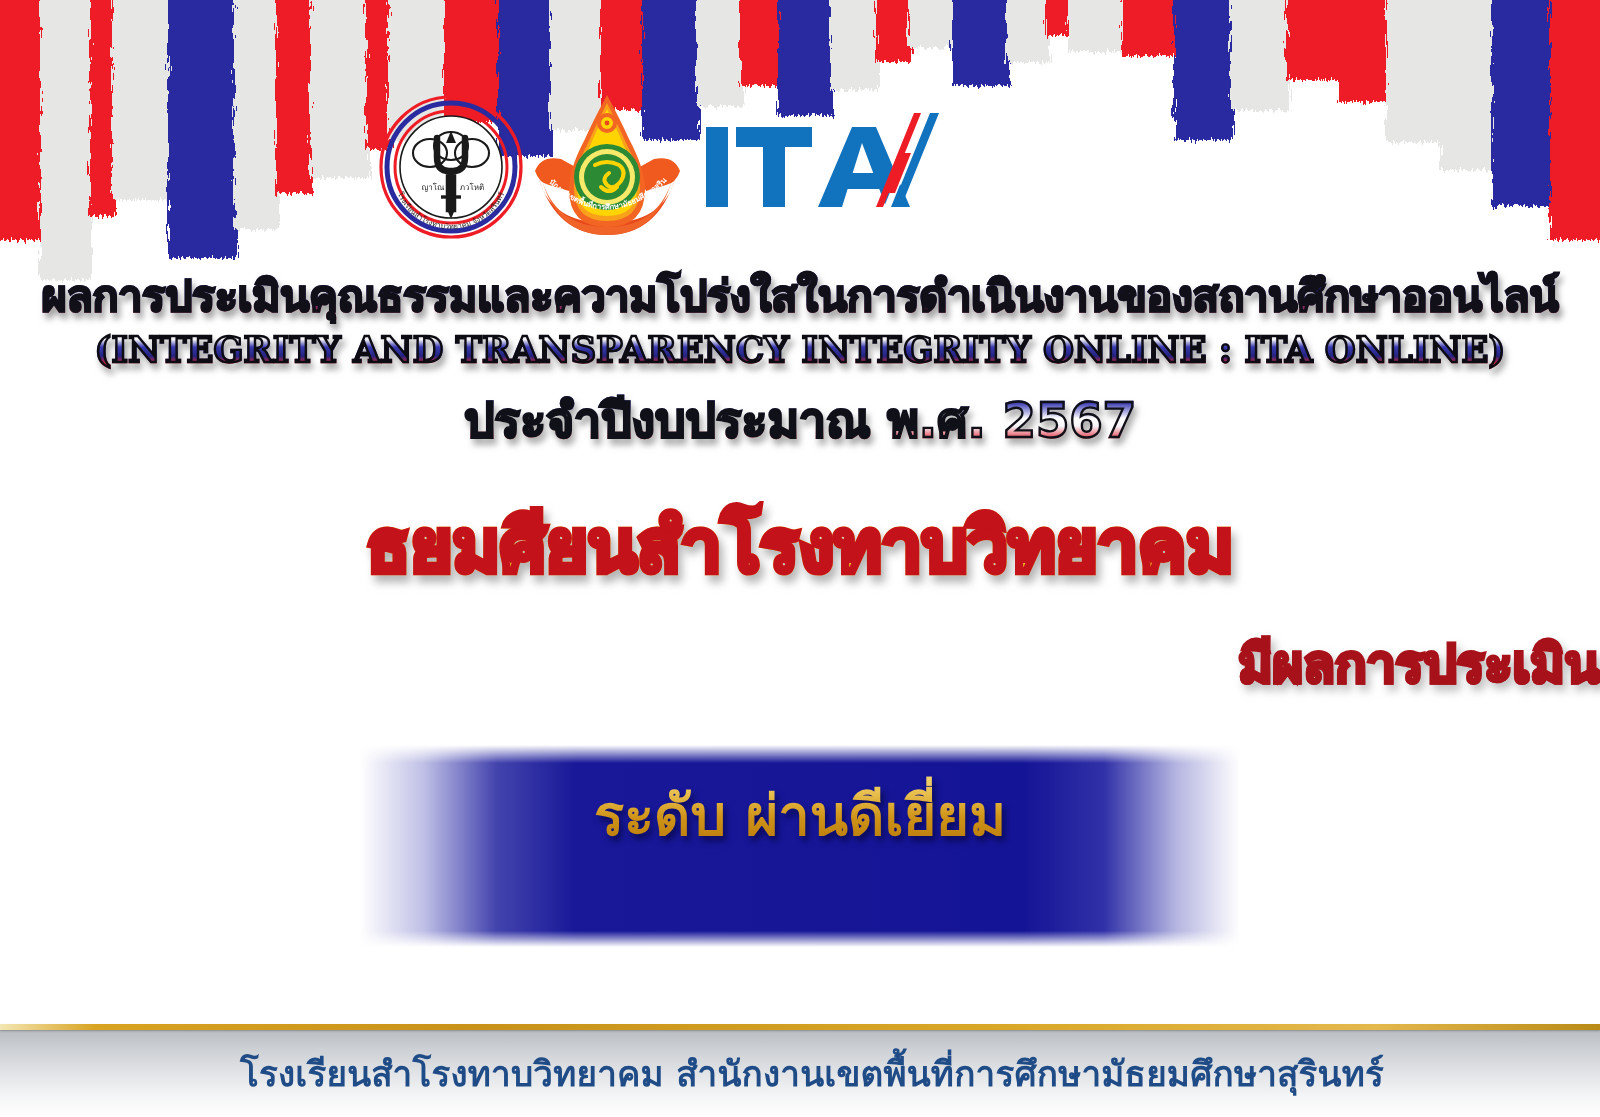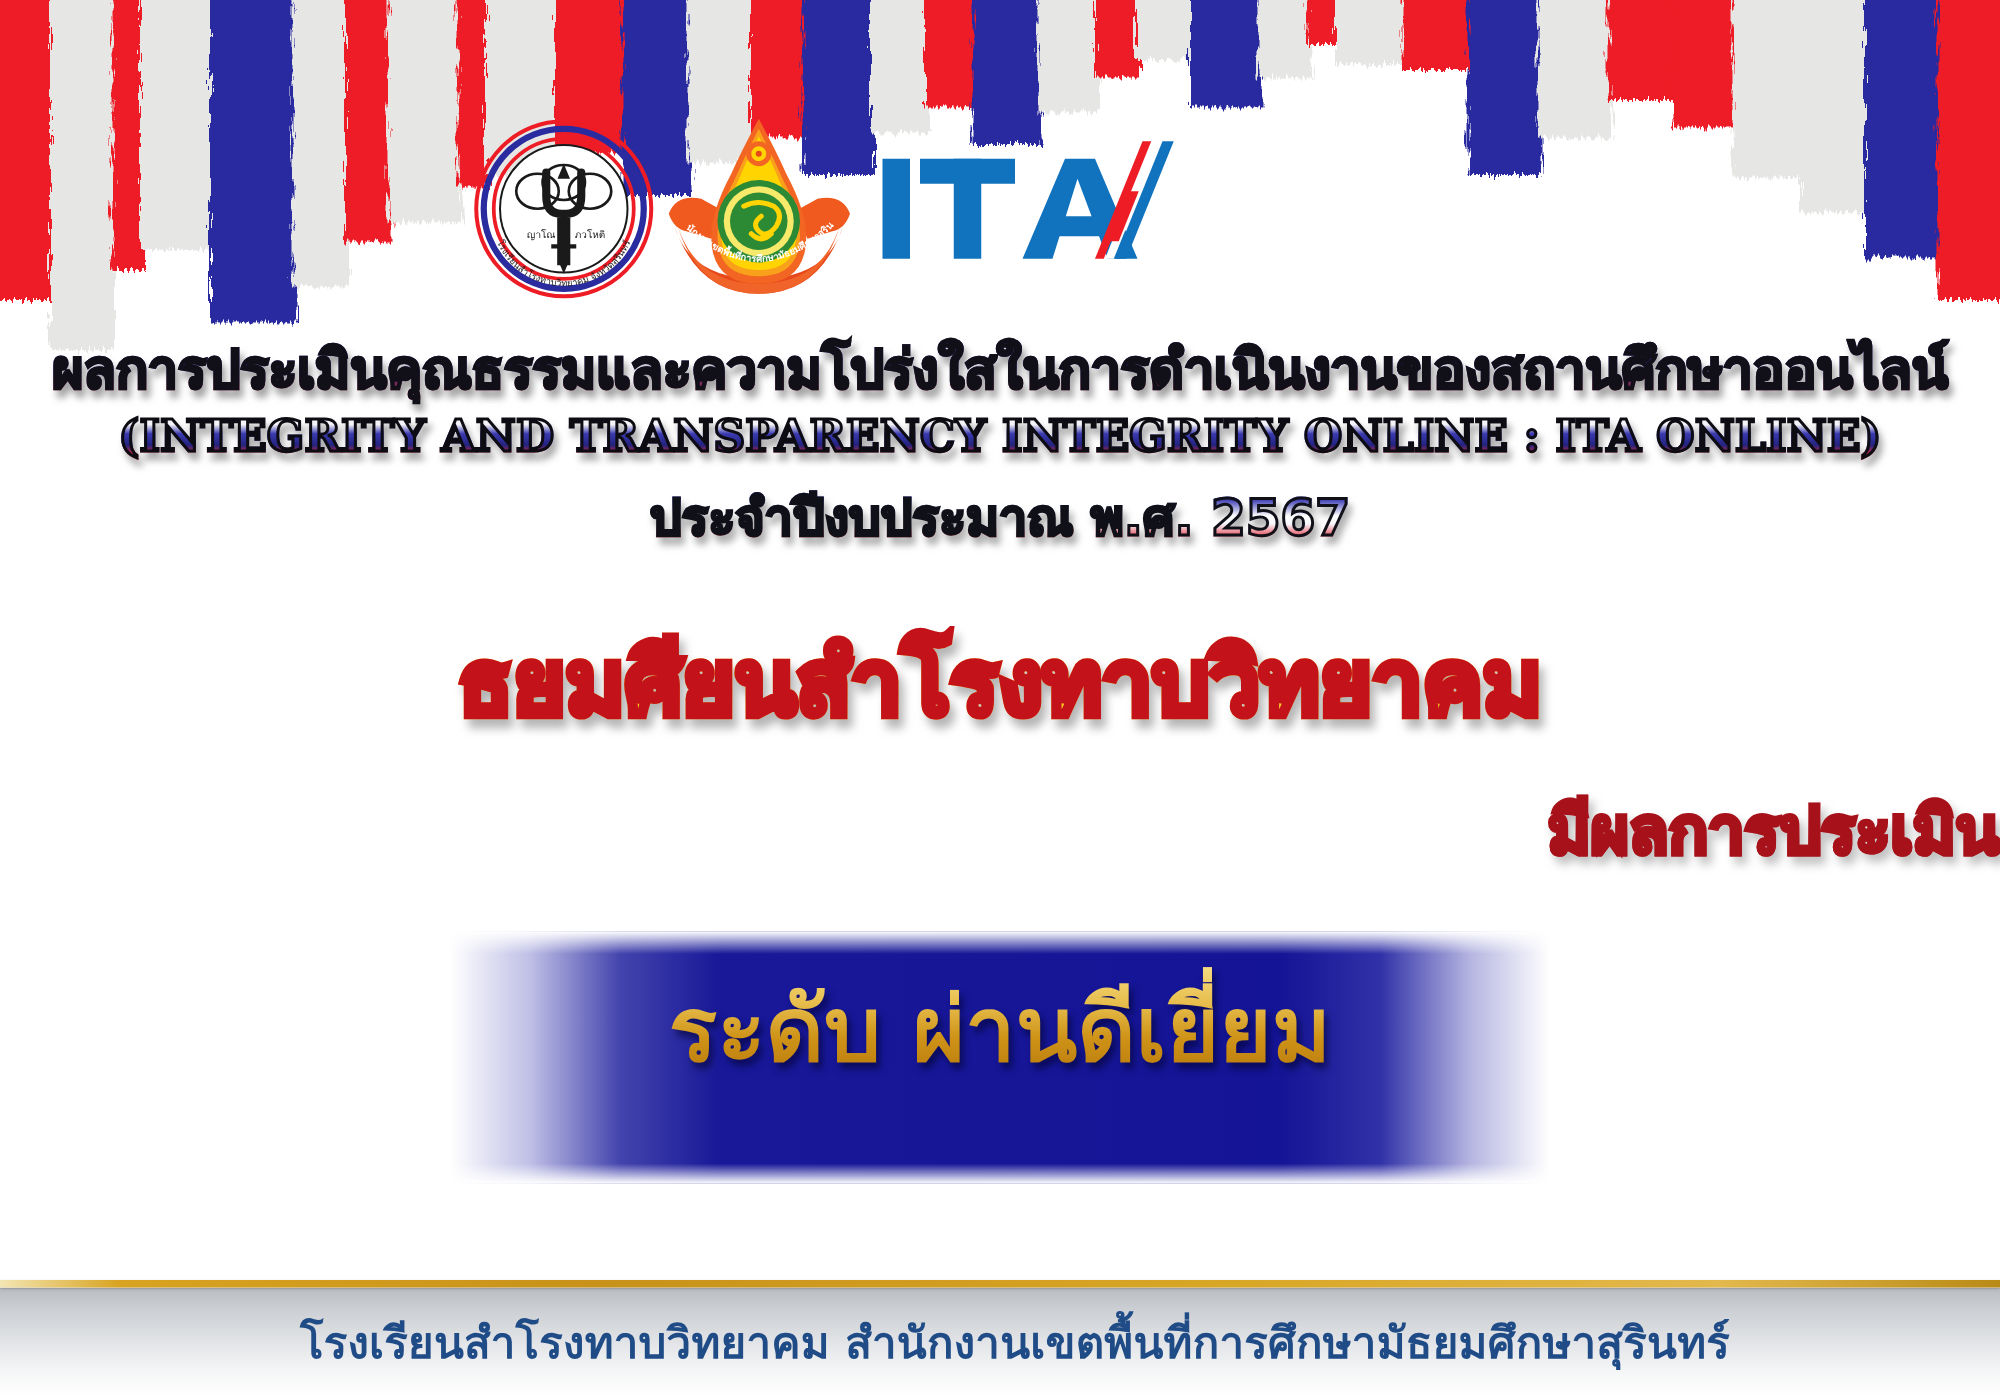--- a/index.html
+++ b/index.html
@@ -41,21 +41,21 @@
     font-family:"DejaVu Serif","Liberation Serif",serif;
     font-size:35px;font-weight:bold;letter-spacing:0.2px;white-space:nowrap;
     background:linear-gradient(180deg,#ffffff 0%,#f2f2f7 26%,#3a3ab0 44%,#23237f 66%,#d3283c 84%,#e03a46 100%);
     -webkit-background-clip:text;background-clip:text;color:transparent;
     -webkit-text-stroke:2.4px #0d0c12;
     paint-order:stroke fill;
     filter:drop-shadow(3px 6px 3px rgba(100,100,100,.55));
   }
   .h-thai2{
     margin-top:12px;
-    font-size:40px;font-weight:bold;white-space:nowrap;
+    font-size:48px;font-weight:bold;white-space:nowrap;
     background:linear-gradient(180deg,#3b3bc0 0%,#2f2fae 26%,#ffffff 48%,#f6f6fb 58%,#e3313f 76%,#d51d2e 100%);
     -webkit-background-clip:text;background-clip:text;color:transparent;
     -webkit-text-stroke:2.4px #101018;
     paint-order:stroke fill;
     filter:drop-shadow(3px 6px 3px rgba(110,110,110,.55));
   }
 
   
   .school-name{
     position:absolute;left:0;top:505px;width:1600px;text-align:center;z-index:5;
@@ -93,21 +93,21 @@
         rgba(255,255,255,1) 77.5%,
         rgba(255,255,255,1) 100%);
   }
   .blue-band:before{
     content:"";position:absolute;inset:0;
     background:linear-gradient(180deg,rgba(255,255,255,1) 0%,rgba(255,255,255,0) 9%,rgba(255,255,255,0) 92%,rgba(255,255,255,1) 100%);
   }
   .band-text{position:absolute;left:0;top:745px;width:1600px;height:202px;z-index:4;text-align:center;}
   .level-line{
     padding-top:42px;
-    font-size:72px;font-weight:bold;white-space:nowrap;line-height:1.05;
+    font-size:56px;font-weight:bold;white-space:nowrap;line-height:1.05;
     background:linear-gradient(180deg,#fdf0b4 0%,#f6dd86 22%,#e8bf4e 48%,#cf9318 72%,#b8790b 100%);
     -webkit-background-clip:text;background-clip:text;color:transparent;
     filter:drop-shadow(3px 5px 3px rgba(0,0,40,.55));
   }
   .score-line{
     margin-top:6px;
     font-size:46px;font-weight:bold;color:#ffffff;white-space:nowrap;
     text-shadow:3px 4px 4px rgba(0,0,50,.6);
   }
 

